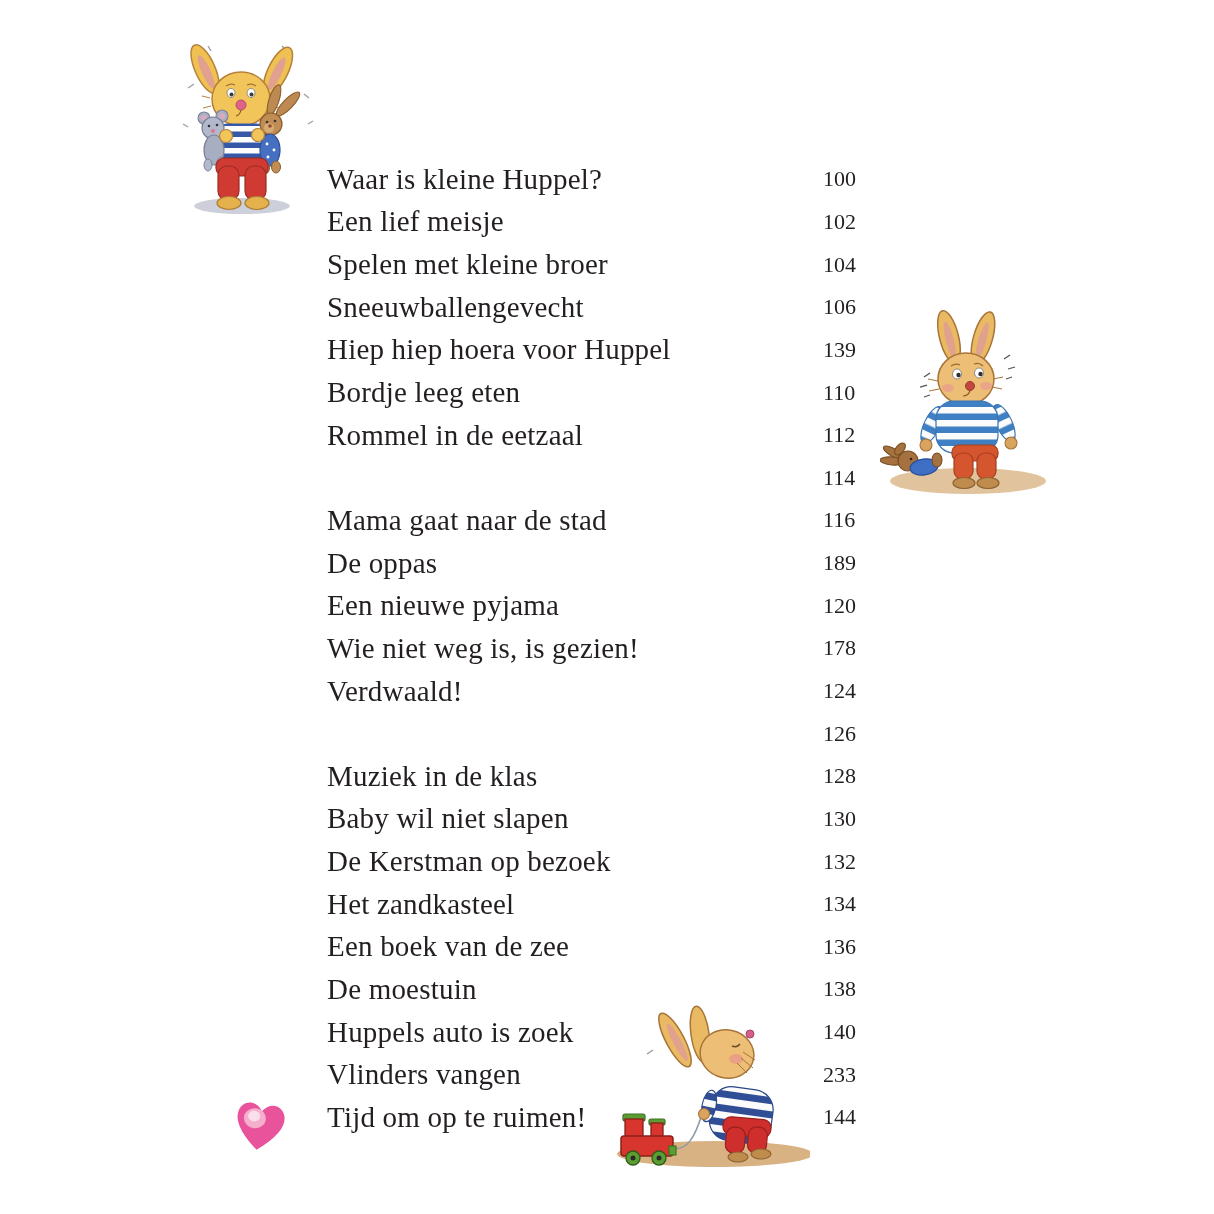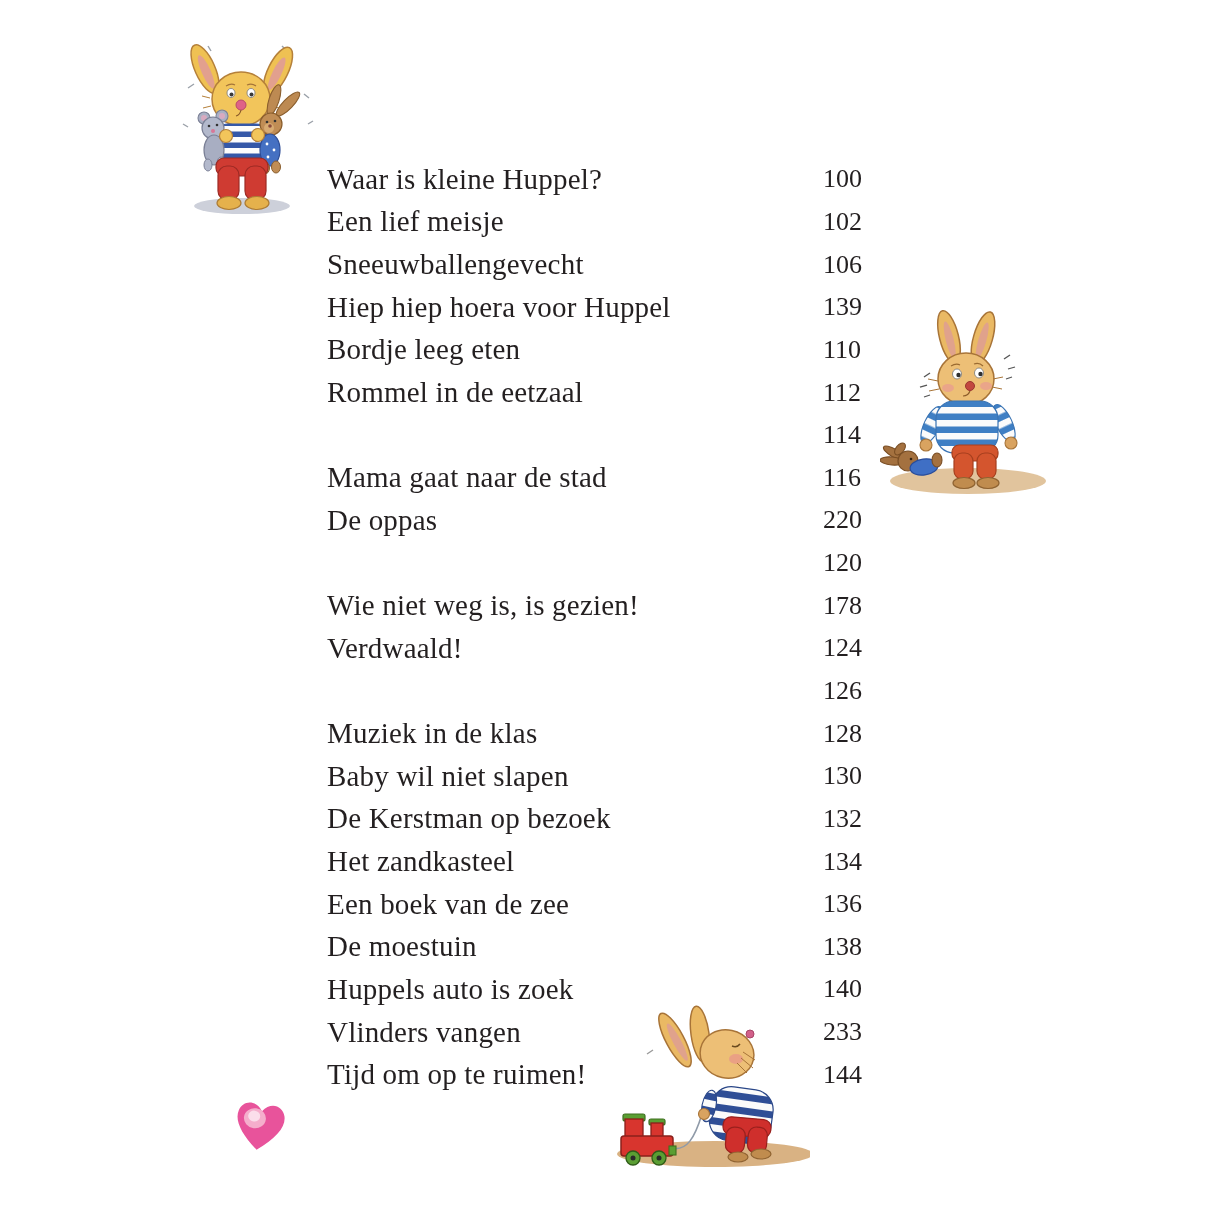--- a/index.html
+++ b/index.html
@@ -3,21 +3,21 @@
 <meta charset="utf-8">
 <style>
   html,body{margin:0;padding:0;background:#ffffff;}
   .page{
     position:relative;width:1214px;height:1214px;background:#ffffff;
     font-family:"Liberation Serif","DejaVu Serif",serif;color:#231f20;overflow:hidden;border-radius:12px;
   }
   .toc{position:absolute;left:327px;top:158px;width:560px;}
   .toc-row{position:relative;height:42.65px;display:flex;align-items:center;}
   .toc-title{font-size:29px;letter-spacing:.2px;white-space:nowrap;}
-  .toc-page{position:absolute;left:496px;font-size:26px;white-space:nowrap;}
+  .toc-page{position:absolute;left:496px;font-size:22px;white-space:nowrap;}
   .illus{position:absolute;}
 </style>
 </head>
 <body>
 
 <div class="page">
 
   <svg class="illus" style="left:178px;top:38px;" width="140" height="178" viewBox="0 0 140 178">
     <defs>
       <pattern id="stA" patternUnits="userSpaceOnUse" width="12" height="11">
@@ -109,20 +109,24 @@
   <div class="toc">
       <div class="toc-row">
         <span class="toc-title">Waar is kleine Huppel?</span>
         <span class="toc-page">100</span>
       </div>
       <div class="toc-row">
         <span class="toc-title">Een lief meisje</span>
         <span class="toc-page">102</span>
       </div>
       <div class="toc-row">
+        <span class="toc-title">Spelen met kleine broer</span>
+        <span class="toc-page">104</span>
+      </div>
+      <div class="toc-row">
         <span class="toc-title">Sneeuwballengevecht</span>
         <span class="toc-page">106</span>
       </div>
       <div class="toc-row">
         <span class="toc-title">Hiep hiep hoera voor Huppel</span>
         <span class="toc-page">139</span>
       </div>
       <div class="toc-row">
         <span class="toc-title">Bordje leeg eten</span>
         <span class="toc-page">110</span>
@@ -133,23 +137,24 @@
       </div>
       <div class="toc-row">
         <span class="toc-page">114</span>
       </div>
       <div class="toc-row">
         <span class="toc-title">Mama gaat naar de stad</span>
         <span class="toc-page">116</span>
       </div>
       <div class="toc-row">
         <span class="toc-title">De oppas</span>
-        <span class="toc-page">220</span>
-      </div>
-      <div class="toc-row">
+        <span class="toc-page">189</span>
+      </div>
+      <div class="toc-row">
+        <span class="toc-title">Een nieuwe pyjama</span>
         <span class="toc-page">120</span>
       </div>
       <div class="toc-row">
         <span class="toc-title">Wie niet weg is, is gezien!</span>
         <span class="toc-page">178</span>
       </div>
       <div class="toc-row">
         <span class="toc-title">Verdwaald!</span>
         <span class="toc-page">124</span>
       </div>

